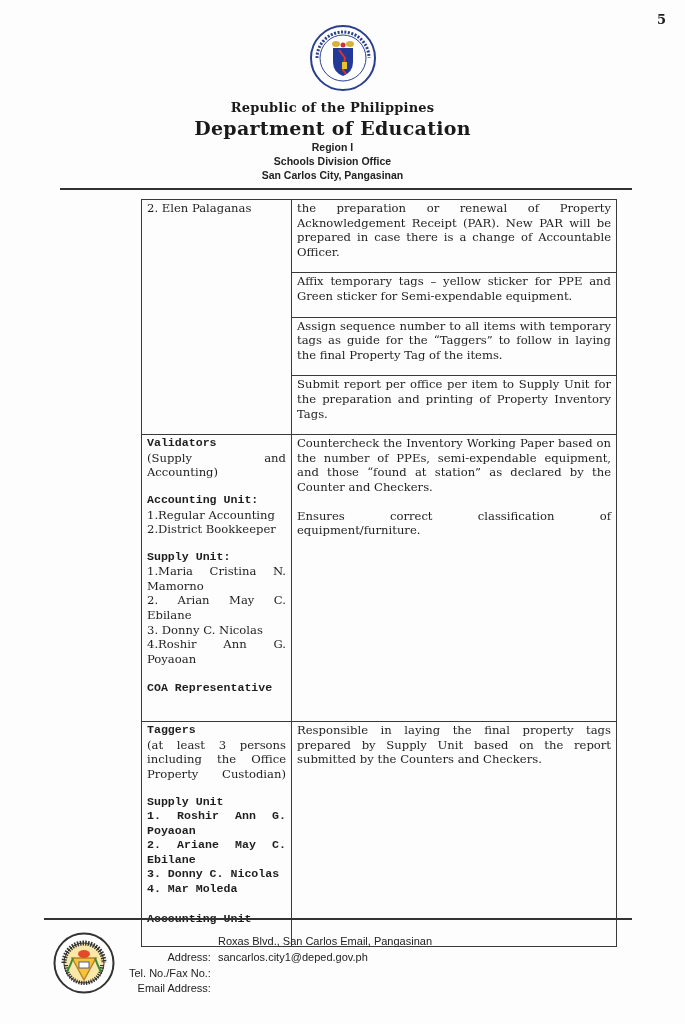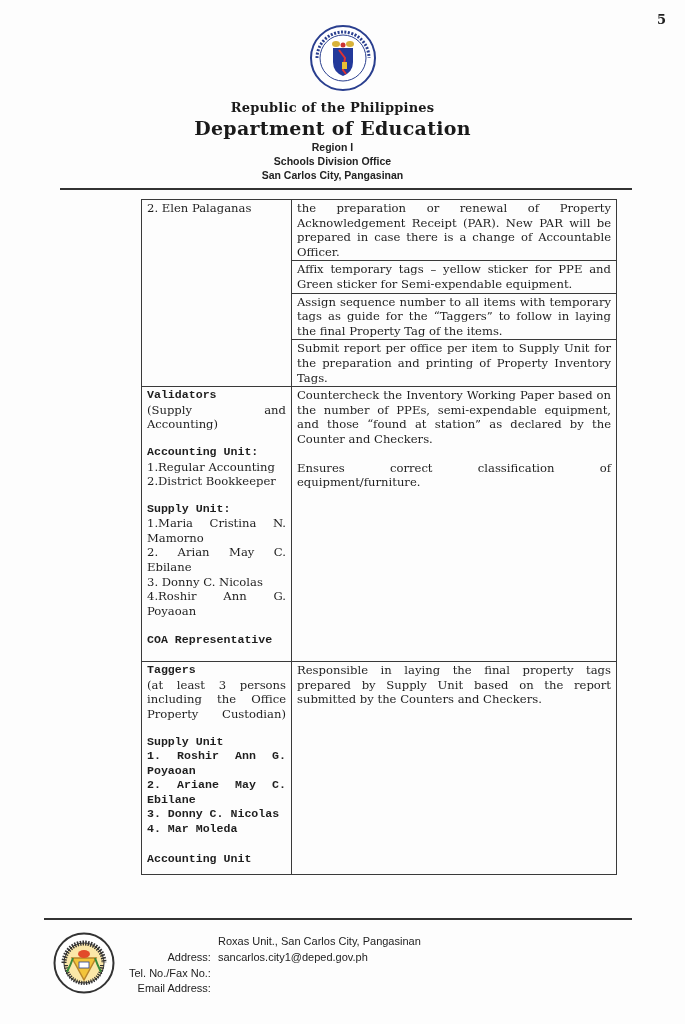--- a/index.html
+++ b/index.html
@@ -10,21 +10,21 @@
   .republic { top:100px; font:bold 13px "DejaVu Serif", serif; letter-spacing:0.2px; }
   .deped { top:117px; font:bold 19px "DejaVu Serif", serif; letter-spacing:0.3px; }
   .sub { font:bold 10.5px "Liberation Sans", sans-serif; color:#222; }
   .region { top:141px; }
   .sdo { top:155px; }
   .city { top:169px; }
   .rule-top { position:absolute; left:60px; width:572px; top:188px; height:2px; background:#333; }
   .rule-bot { position:absolute; left:44px; width:588px; top:918px; height:2px; background:#333; }
 
   table.doc { position:absolute; left:141px; top:199px; width:476px; border-collapse:collapse; font:11.6px "DejaVu Serif", serif; line-height:14.6px; color:#1e1e1e; }
-  table.doc td { border:1.3px solid #3a3a3a; vertical-align:top; padding:1px 5px 1px 5px; }
+  table.doc td { border:1.3px solid #3a3a3a; vertical-align:top; padding:1px 5px 13px 5px; }
   td.c1 { width:139px; }
   td.c2 { text-align:justify; }
   .b { font-weight:bold;font-family:Liberation Mono, monospace; }
   .jl { text-align:justify; text-align-last:justify; }
   .gap { height:13px; }
   .gap2 { height:15px; }
 
   .foot-seal { position:absolute; left:53px; top:932px; width:62px; height:62px; }
   .foot { position:absolute; font:11px "Liberation Sans", sans-serif; color:#222; line-height:15.5px; }
   .foot.labels { left:129px; top:950px;text-align:right; }
@@ -137,15 +137,15 @@
   <path d="M14 40 q4 -8 6 -14" stroke="#3a8a3a" stroke-width="2" fill="none"></path>
   <path d="M48 40 q-4 -8 -6 -14" stroke="#3a8a3a" stroke-width="2" fill="none"></path>
 </svg>
 
 <div class="foot labels">
   <div>Address:</div>
   <div>Tel. No./Fax No.:</div>
   <div>Email Address:</div>
 </div>
 <div class="foot values">
-  <div>Roxas Unit., San Carlos City, Pangasinan</div>
+  <div>Roxas Blvd., San Carlos Email, Pangasinan</div>
   <div>sancarlos.city1@deped.gov.ph</div>
 </div>
 
 </body></html>

